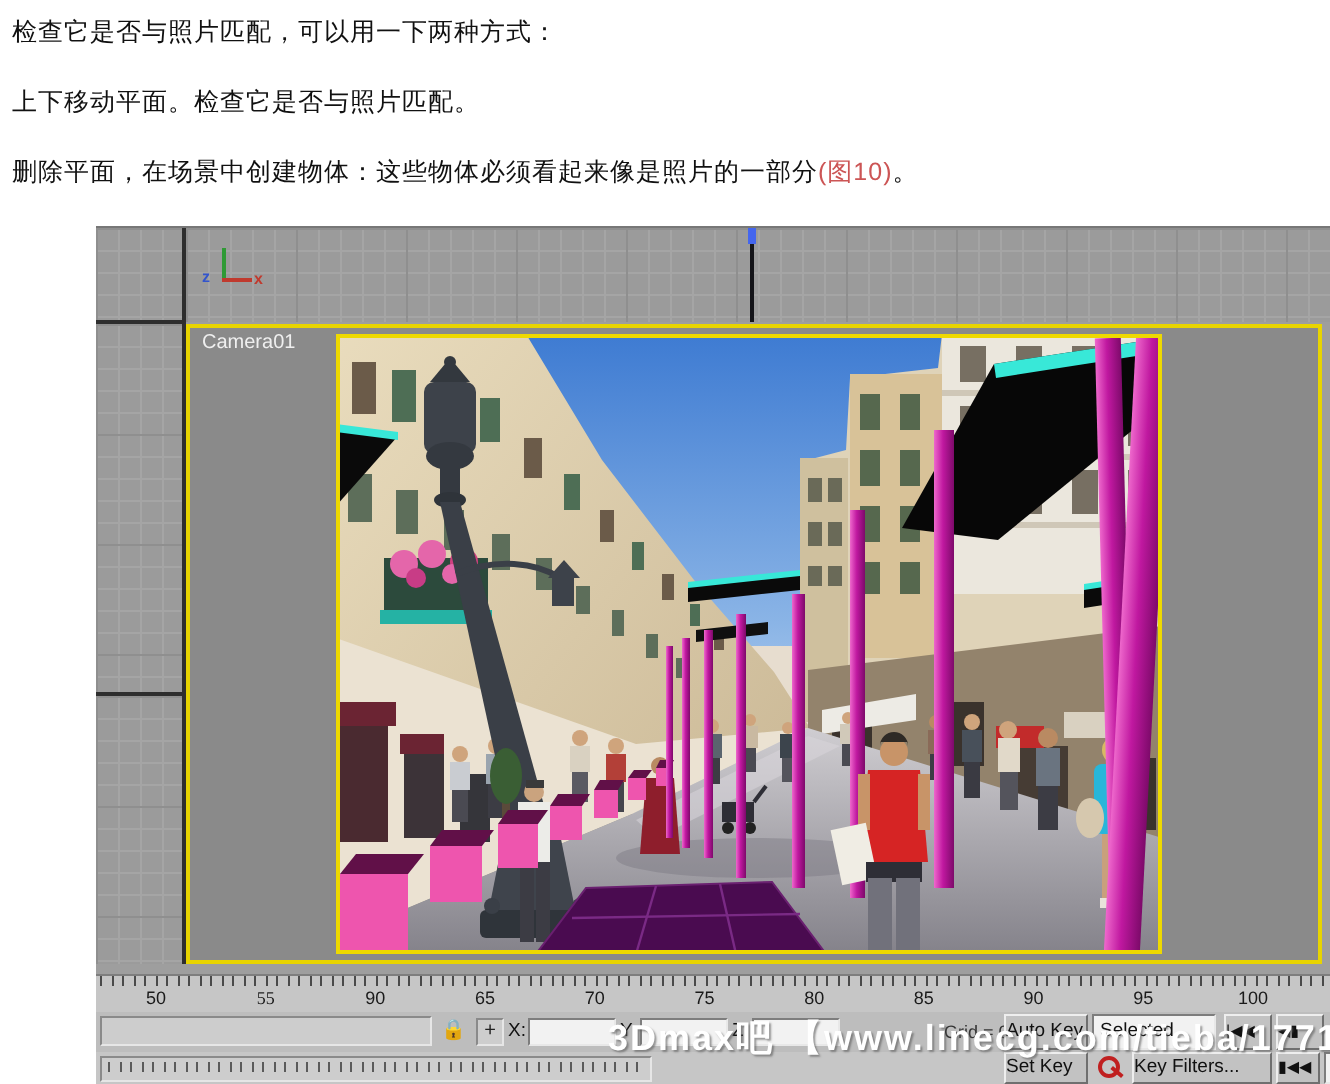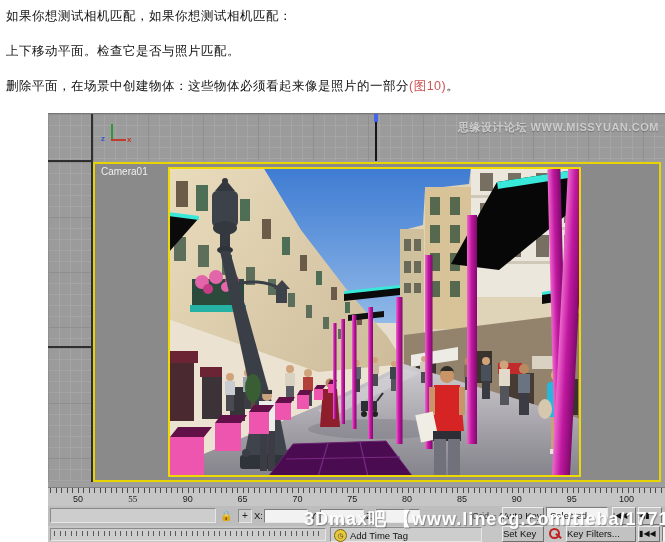--- a/index.html
+++ b/index.html
@@ -72,21 +72,21 @@
   .keyicon:after{content:"";position:absolute;left:9px;top:9px;width:7px;height:2px;background:#c02020;transform:rotate(40deg);}
   .wm-bottom{position:absolute;left:256px;top:393px;color:#ffffff;font-size:18px;font-weight:bold;
              letter-spacing:1px;text-shadow:1px 1px 1px rgba(90,90,90,.6);white-space:nowrap;z-index:20;}
 </style>
 </head>
 <body>
 
 <div class="page">
 
   <div class="intro">
-    <p class="l1">如果你想测试相机匹配，如果你想测试相机匹配：</p>
+    <p class="l1">检查它是否与照片匹配，可以用一下两种方式：</p>
     <p class="l2">上下移动平面。检查它是否与照片匹配。</p>
     <p class="l3"><span>删除平面，在场景中创建物体：这些物体必须看起来像是照片的一部分</span><span class="figref">(图10)</span><span>。</span></p>
   </div>
 
   <div class="shot">
 
     <div class="vp-left-top grid"></div>
     <div class="vp-left-mid grid"></div>
     <div class="vp-left-bot grid"></div>
     <div class="vdiv"></div>
@@ -95,21 +95,20 @@
 
     <div class="vp-top grid">
       <div class="topline"></div>
       <div class="bluetick"></div>
       <div class="gizmo">
         <div class="gz-y"></div>
           <div class="gz-x"></div>
         <span class="gz-z">z</span>
           <span class="gz-xl">x</span>
       </div>
-      <div class="wm-top">思缘设计论坛 WWW.MISSYUAN.COM</div>
     </div>
 
     <div class="cam">
       <div class="cam-label">Camera01</div>
 
       <svg class="photo" viewBox="0 0 413 310" xmlns="http://www.w3.org/2000/svg">
         <defs>
           <linearGradient id="sky" x1="0" y1="0" x2="0" y2="1">
             <stop offset="0" stop-color="#3e7bd2"></stop>
               <stop offset=".6" stop-color="#8ab4e6"></stop>
@@ -626,24 +625,20 @@
           <i class="ttick" style="left: 223px;"></i>
           <i class="ttick" style="left: 228.5px;"></i>
           <i class="ttick" style="left: 234px;"></i>
           <i class="ttick" style="left: 239.5px;"></i>
           <i class="ttick" style="left: 245px;"></i>
           <i class="ttick" style="left: 250.5px;"></i>
           <i class="ttick" style="left: 256px;"></i>
           <i class="ttick" style="left: 261.5px;"></i>
           <i class="ttick" style="left: 267px;"></i>
         </div>
-      <div class="attfield sunken">
-        <span class="clock">◷</span>
-        <span class="att-lbl">Add Time Tag</span>
-      </div>
       <div class="btn" style="left:454px;top:0;width:42px;height:16px;line-height:14px;">Set Key</div>
       <span class="keyicon"></span>
       <div class="btn" style="left:518px;top:0;width:70px;height:16px;line-height:14px;">Key Filters...</div>
       <div class="btn" style="left:590px;top:0;width:22px;height:16px;line-height:14px;font-size:8px;">▮◀◀</div>
       <div class="field" style="left:614px;top:0;width:30px;height:16px;line-height:14px;">0</div>
     </div>
 
     <div class="wm-bottom">3Dmax吧 【www.linecg.com/tieba/1771】</div>
   </div>
 </div>

